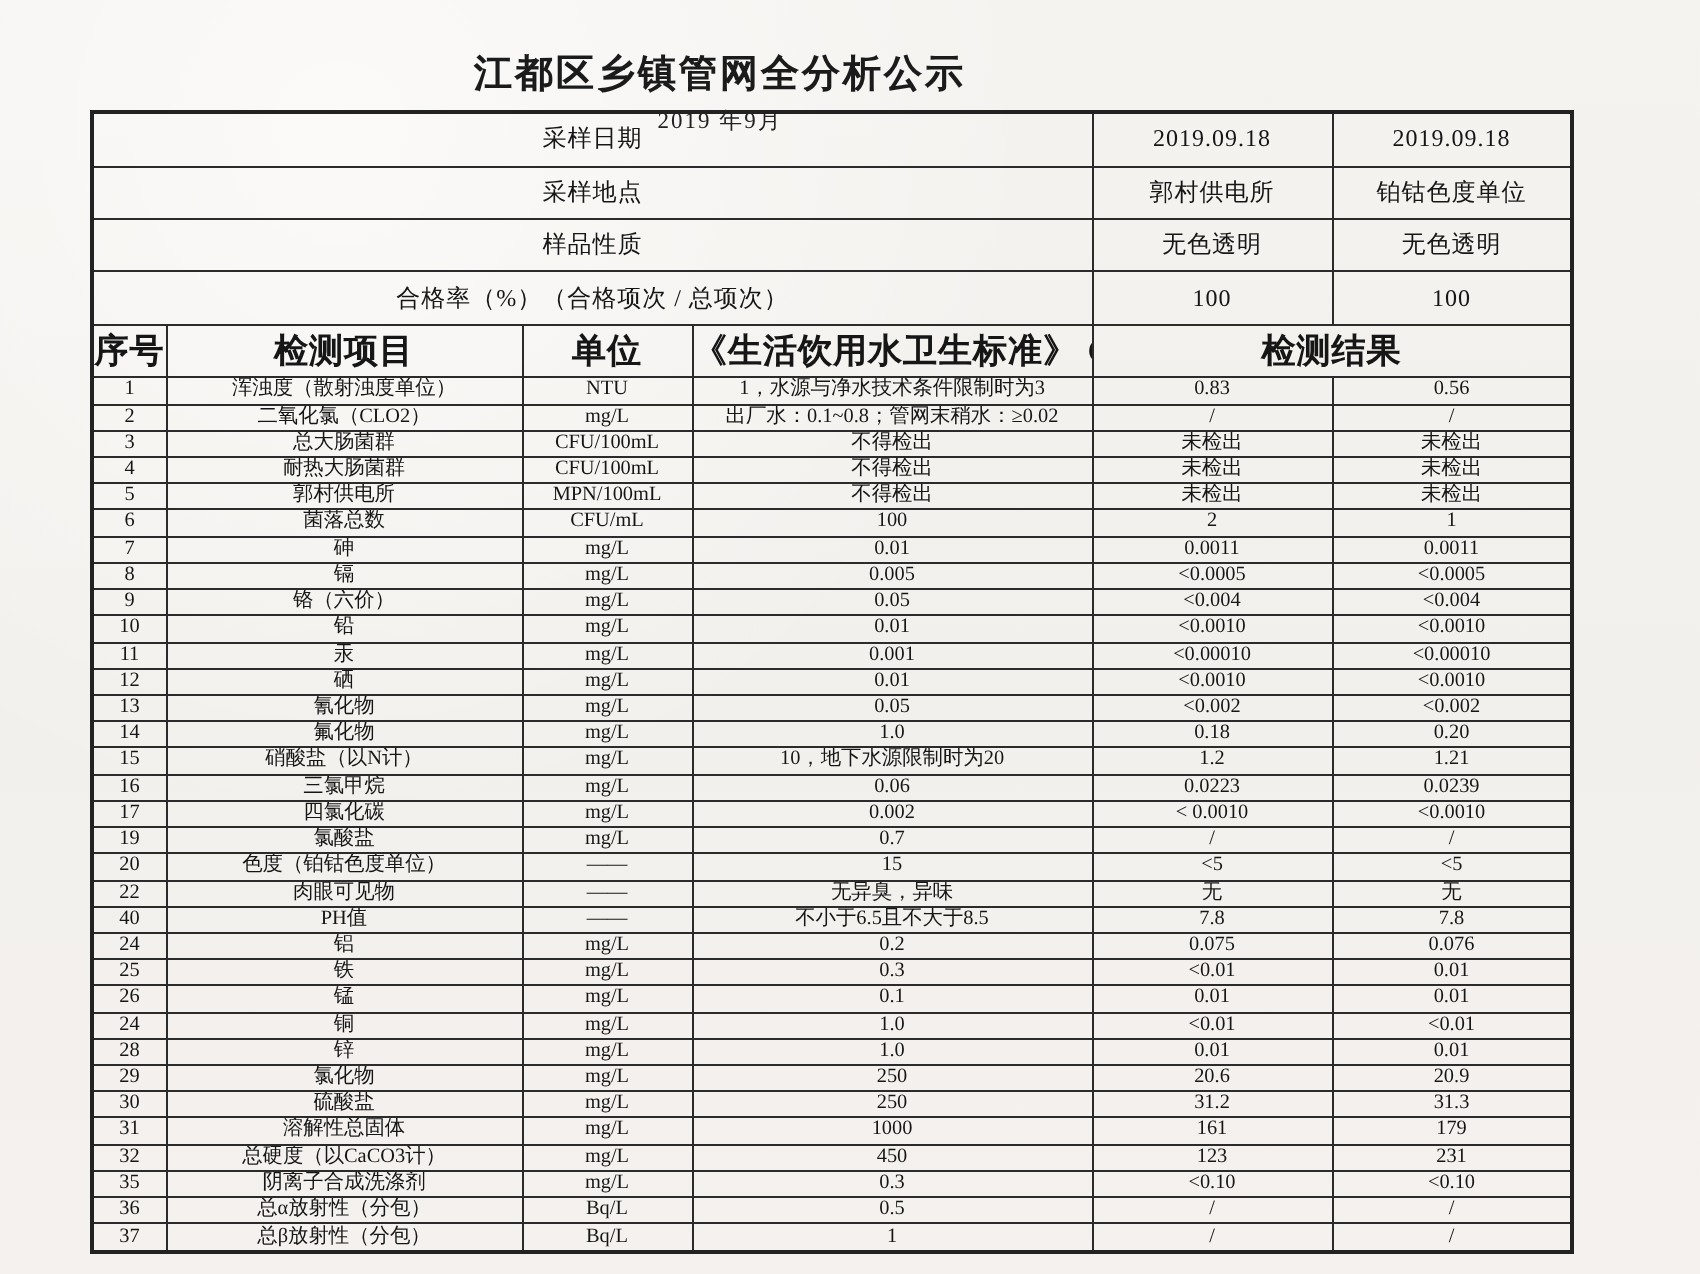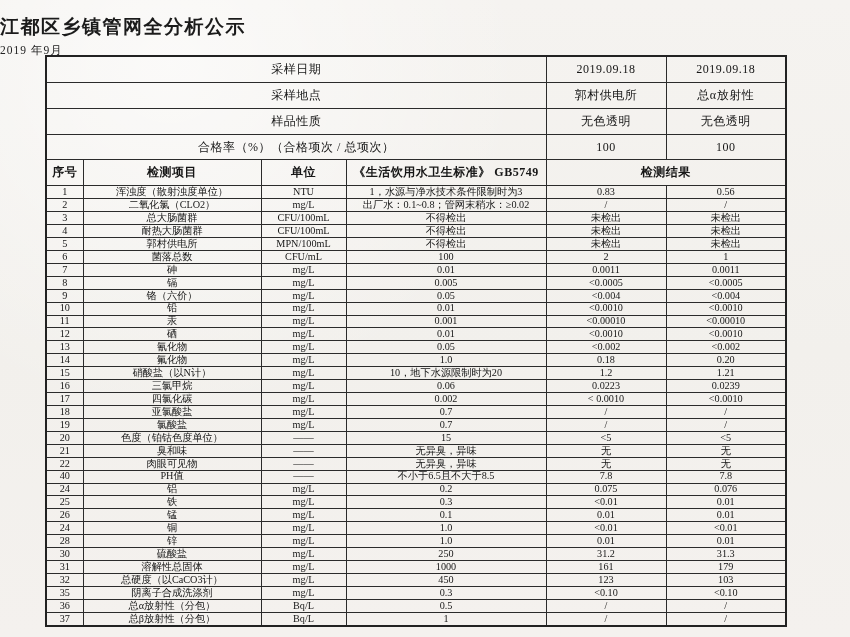--- a/index.html
+++ b/index.html
@@ -15,23 +15,24 @@
   .page {
     position: relative;
     width: 850px;
     height: 637px;
     background:
       radial-gradient(circle at 20% 10%, rgba(255,255,255,0.6), rgba(255,255,255,0) 40%),
       linear-gradient(180deg, #f5f3f0 0%, #f2f0ec 55%, #f4f1ee 100%);
   }
   .title-block {
     position: absolute;
-    top: 14px;
+    top: 24px;
     left: 0;
     width: 720px;
+    text-align: center;
   }
   .doc-title {
     font-family: "Liberation Sans", "DejaVu Sans", sans-serif;
     font-size: 19px;
     font-weight: 700;
     letter-spacing: 1.5px;
     color: #1b1b1b;
   }
   .doc-subtitle {
     margin-top: 3px;
@@ -61,21 +62,21 @@
   table.report {
     border: 2px solid #222;
   }
   tr.meta-row td {
     height: 23px;
     font-size: 12px;
     letter-spacing: 0.5px;
   }
   tr.colhead-row td {
     height: 23px;
-    font-size: 12px;
+    font-size: 17px;
     font-weight: 600;
     letter-spacing: 0.5px;
   }
   tr.data-row td {
     font-size: 10.2px;
     line-height: 1;
     height: 11px;
   }
   td.cell-item {
     text-align: left;
@@ -106,21 +107,21 @@
     </colgroup>
     <tbody>
       <tr class="meta-row">
         <td colspan="4" class="cell-label">采样日期</td>
         <td class="cell-value">2019.09.18</td>
         <td class="cell-value">2019.09.18</td>
       </tr>
       <tr class="meta-row">
         <td colspan="4" class="cell-label">采样地点</td>
         <td class="cell-value">郭村供电所</td>
-        <td class="cell-value">总α放射性</td>
+        <td class="cell-value">铂钴色度单位</td>
       </tr>
       <tr class="meta-row">
         <td colspan="4" class="cell-label">样品性质</td>
         <td class="cell-value">无色透明</td>
         <td class="cell-value">无色透明</td>
       </tr>
       <tr class="meta-row">
         <td colspan="4" class="cell-label">合格率（%）（合格项次 / 总项次）</td>
         <td class="cell-value">100</td>
         <td class="cell-value">100</td>
@@ -264,52 +265,36 @@
     </tr>
         <tr class="data-row">
       <td class="cell-index">17</td>
       <td class="cell-item">四氯化碳</td>
       <td class="cell-unit">mg/L</td>
       <td class="cell-standard">0.002</td>
       <td class="cell-result">&lt; 0.0010</td>
       <td class="cell-result">&lt;0.0010</td>
     </tr>
         <tr class="data-row">
-      <td class="cell-index">18</td>
-      <td class="cell-item">亚氯酸盐</td>
-      <td class="cell-unit">mg/L</td>
-      <td class="cell-standard">0.7</td>
-      <td class="cell-result">/</td>
-      <td class="cell-result">/</td>
-    </tr>
-        <tr class="data-row">
       <td class="cell-index">19</td>
       <td class="cell-item">氯酸盐</td>
       <td class="cell-unit">mg/L</td>
       <td class="cell-standard">0.7</td>
       <td class="cell-result">/</td>
       <td class="cell-result">/</td>
     </tr>
         <tr class="data-row">
       <td class="cell-index">20</td>
       <td class="cell-item">色度（铂钴色度单位）</td>
       <td class="cell-unit">——</td>
       <td class="cell-standard">15</td>
       <td class="cell-result">&lt;5</td>
       <td class="cell-result">&lt;5</td>
     </tr>
         <tr class="data-row">
-      <td class="cell-index">21</td>
-      <td class="cell-item">臭和味</td>
-      <td class="cell-unit">——</td>
-      <td class="cell-standard">无异臭，异味</td>
-      <td class="cell-result">无</td>
-      <td class="cell-result">无</td>
-    </tr>
-        <tr class="data-row">
       <td class="cell-index">22</td>
       <td class="cell-item">肉眼可见物</td>
       <td class="cell-unit">——</td>
       <td class="cell-standard">无异臭，异味</td>
       <td class="cell-result">无</td>
       <td class="cell-result">无</td>
     </tr>
         <tr class="data-row">
       <td class="cell-index">40</td>
       <td class="cell-item">PH值</td>
@@ -352,20 +337,28 @@
     </tr>
         <tr class="data-row">
       <td class="cell-index">28</td>
       <td class="cell-item">锌</td>
       <td class="cell-unit">mg/L</td>
       <td class="cell-standard">1.0</td>
       <td class="cell-result">0.01</td>
       <td class="cell-result">0.01</td>
     </tr>
         <tr class="data-row">
+      <td class="cell-index">29</td>
+      <td class="cell-item">氯化物</td>
+      <td class="cell-unit">mg/L</td>
+      <td class="cell-standard">250</td>
+      <td class="cell-result">20.6</td>
+      <td class="cell-result">20.9</td>
+    </tr>
+        <tr class="data-row">
       <td class="cell-index">30</td>
       <td class="cell-item">硫酸盐</td>
       <td class="cell-unit">mg/L</td>
       <td class="cell-standard">250</td>
       <td class="cell-result">31.2</td>
       <td class="cell-result">31.3</td>
     </tr>
         <tr class="data-row">
       <td class="cell-index">31</td>
       <td class="cell-item">溶解性总固体</td>
@@ -373,21 +366,21 @@
       <td class="cell-standard">1000</td>
       <td class="cell-result">161</td>
       <td class="cell-result">179</td>
     </tr>
         <tr class="data-row">
       <td class="cell-index">32</td>
       <td class="cell-item">总硬度（以CaCO3计）</td>
       <td class="cell-unit">mg/L</td>
       <td class="cell-standard">450</td>
       <td class="cell-result">123</td>
-      <td class="cell-result">103</td>
+      <td class="cell-result">231</td>
     </tr>
         <tr class="data-row">
       <td class="cell-index">35</td>
       <td class="cell-item">阴离子合成洗涤剂</td>
       <td class="cell-unit">mg/L</td>
       <td class="cell-standard">0.3</td>
       <td class="cell-result">&lt;0.10</td>
       <td class="cell-result">&lt;0.10</td>
     </tr>
         <tr class="data-row">

